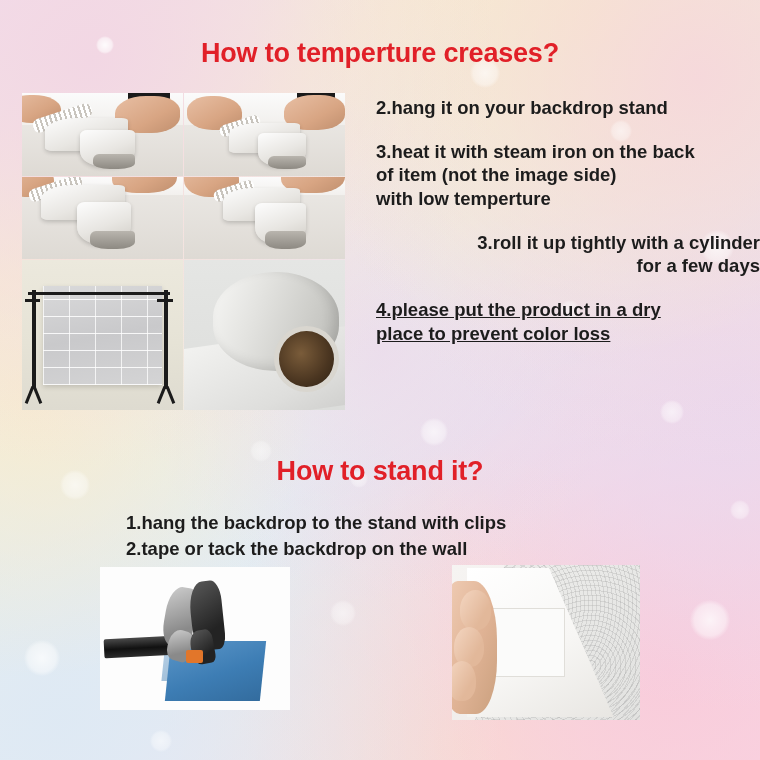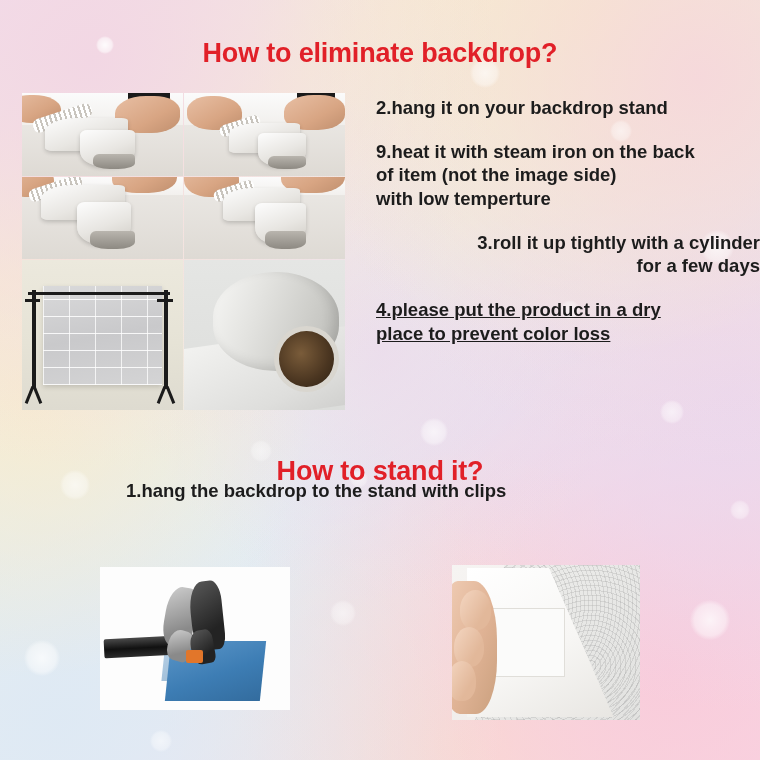--- a/index.html
+++ b/index.html
@@ -61,21 +61,21 @@
     font-weight: bold;
     color: #1c1c1c;
     line-height: 1.28;
   }
   #creases-steps .step { margin-bottom: 20px; }
   #creases-steps .step:last-child { margin-bottom: 0; }
 
   
   #hang-steps {
     position: absolute;
-    left: 126px; top: 478px;
+    left: 126px; top: 510px;
     width: 520px;
     font-size: 18.5px;
     font-weight: bold;
     color: #1c1c1c;
     line-height: 1.42;
   }
 
   
   .photo { position: absolute; overflow: hidden; background: #efefef; }
 
@@ -232,21 +232,21 @@
     <b style="left:24px;  top:640px; width:36px; height:36px; opacity:.8;"></b>
     <b style="left:150px; top:730px; width:22px; height:22px; opacity:.6;"></b>
     <b style="left:330px; top:600px; width:26px; height:26px; opacity:.55;"></b>
     <b style="left:690px; top:600px; width:40px; height:40px; opacity:.8;"></b>
     <b style="left:600px; top:690px; width:30px; height:30px; opacity:.7;"></b>
     <b style="left:730px; top:500px; width:20px; height:20px; opacity:.6;"></b>
     <b style="left:350px; top:470px; width:18px; height:18px; opacity:.55;"></b>
     <b style="left:250px; top:440px; width:22px; height:22px; opacity:.5;"></b>
   </div>
 
-  <div class="title" id="title-creases">How to eliminate backdrop?</div>
+  <div class="title" id="title-creases">How to temperture creases?</div>
 
   <div class="photo" id="photo-iron-1">
     <div class="scene-iron">
       <div class="iron-wall"></div>
       <div class="iron-table"></div>
       <div class="sleeve" style="left:66%; top:-4%; width:26%; height:16%;"></div>
       <div class="hand" style="left:58%; top:4%; width:40%; height:44%;"></div>
       <div class="hand" style="left:-10%; top:2%; width:34%; height:34%; border-radius:44% 50% 40% 46%;"></div>
       <div class="iron-cord" style="left:6%; top:22%; width:38%; height:17%;"></div>
       <div class="iron-body" style="left:14%; top:30%; width:52%; height:40%;"></div>
@@ -313,33 +313,34 @@
   <div class="photo" id="photo-roll">
     <div class="scene-roll">
       <div class="roll-sheet"></div>
       <div class="roll-tube"></div>
       <div class="roll-end"></div>
     </div>
   </div>
 
   <div id="creases-steps">
     <div class="step">2.hang it on your backdrop stand</div>
-    <div class="step" style="white-space:pre-line;">9.heat it with steam iron on the back
+    <div class="step" style="white-space:pre-line;">3.heat it with steam iron on the back
 of item (not the image side)
 with low temperture</div>
     <div class="step" style="white-space:pre-line;text-align:right;">3.roll it up tightly with a cylinder
 for a few days</div>
     <div class="step" style="white-space:pre-line;text-decoration:underline;">4.please put the product in a dry
 place to prevent color loss</div>
   </div>
 
   <div class="title" id="title-hang">How to stand it?</div>
 
   <div id="hang-steps">
     <div>1.hang the backdrop to the stand with clips</div>
+    <div>2.tape or tack the backdrop on the wall</div>
   </div>
 
   <div class="photo" id="photo-clamp">
     <div class="scene-clamp">
       <div class="clamp-fabric ghost"></div>
       <div class="clamp-bar"></div>
       <div class="clamp-fabric"></div>
       <div class="clamp-jaw light" style="left:34%; top:14%; width:16%; height:42%; transform:rotate(10deg);"></div>
       <div class="clamp-jaw" style="left:48%; top:10%; width:17%; height:48%; transform:rotate(-6deg);"></div>
       <div class="clamp-jaw light" style="left:36%; top:44%; width:12%; height:22%; transform:rotate(16deg);"></div>

